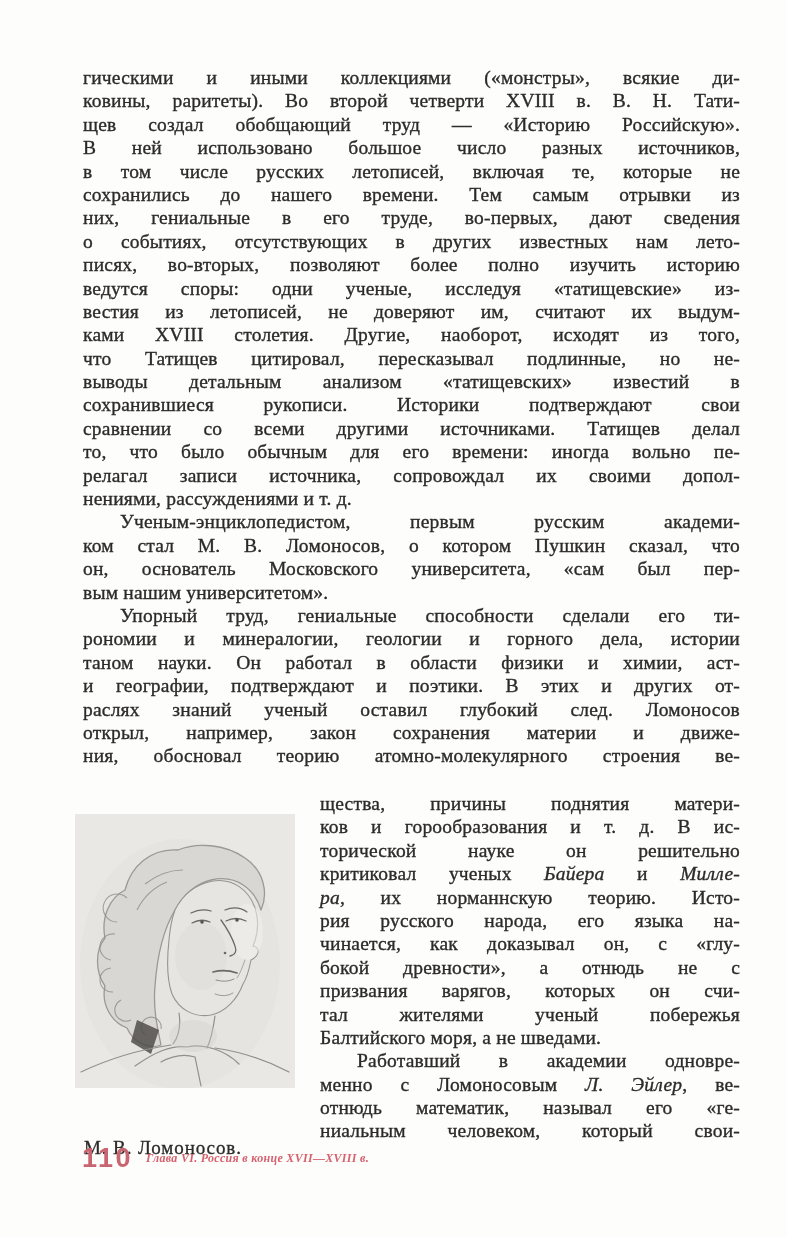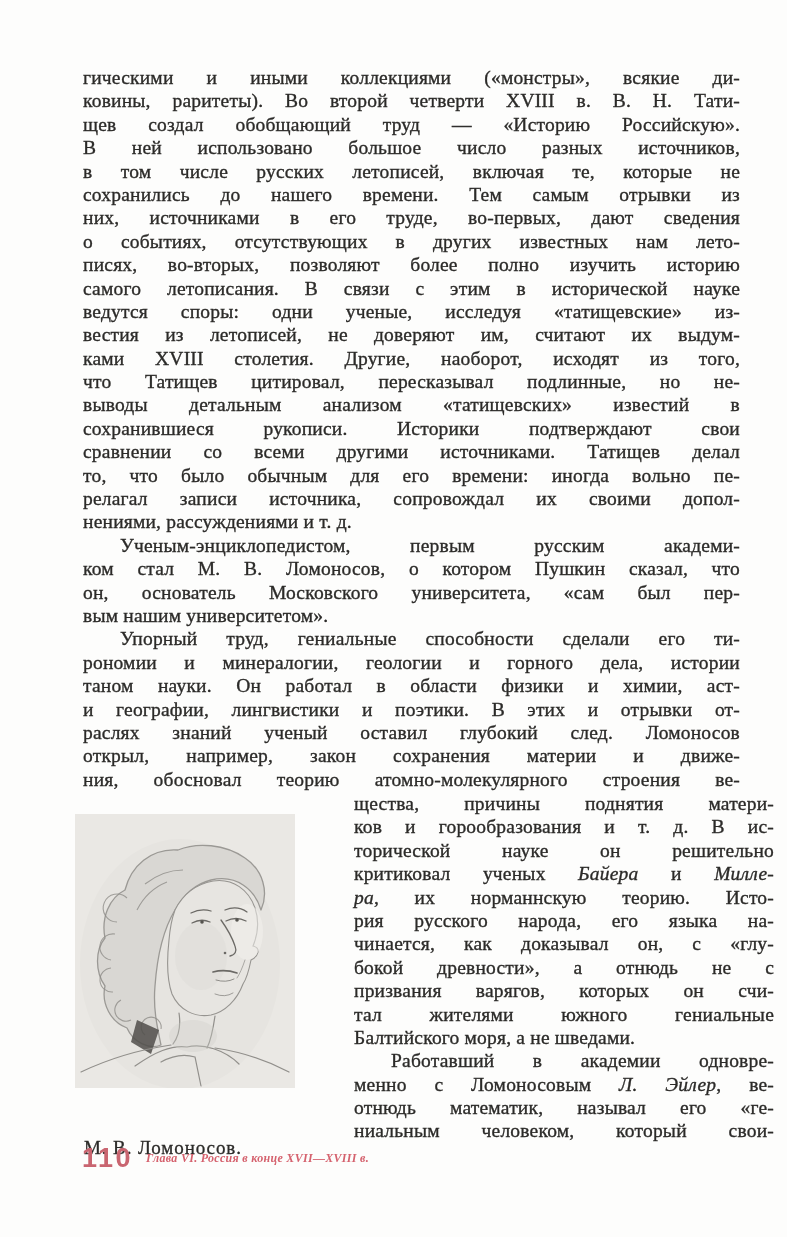--- a/index.html
+++ b/index.html
@@ -4,21 +4,21 @@
 <style>
   html,body { margin:0; padding:0; background:#ffffff; }
   .page {
     position:relative; width:787px; height:1237px;
     background:#fdfdfc; overflow:hidden;
     font-family:"Liberation Serif","DejaVu Serif",serif;
     color:var(--ink,#2c2b29);
   }
   .lines { position:absolute; }
   #wide-lines   { left:83px;  top:66px;  width:657px; }
-  #narrow-lines { left:320px; top:792px; width:420px;margin-left:34px; }
+  #narrow-lines { left:320px; top:792px; width:420px; }
   .line {
     height:23.4px; line-height:23.4px; font-size:19.5px;
     text-align:justify; text-align-last:justify;
     letter-spacing:0.2px;
     -webkit-text-stroke:0.35px var(--ink,#2c2b29);
     white-space:normal; overflow:visible;
   }
   .line.end { text-align-last:left; }
   .line.in  { text-indent:37px; }
   .it { font-style:italic; }
@@ -49,57 +49,56 @@
 
 <div class="page" style="--ink: #2c2b29; --footer-num: #c96570; --footer-ch: #d5626e;">
 
   <div class="lines" id="wide-lines">
       <div class="line"><span>гическими и иными коллекциями («монстры», всякие ди-</span></div>
       <div class="line"><span>ковины, раритеты). Во второй четверти XVIII в. В. Н. Тати-</span></div>
       <div class="line"><span>щев создал обобщающий труд — «Историю Российскую».</span></div>
       <div class="line"><span>В ней использовано большое число разных источников,</span></div>
       <div class="line"><span>в том числе русских летописей, включая те, которые не</span></div>
       <div class="line"><span>сохранились до нашего времени. Тем самым отрывки из</span></div>
-      <div class="line"><span>них, источниками в его труде, во-первых, дают сведения</span></div>
+      <div class="line"><span>них, гениальные в его труде, во-первых, дают сведения</span></div>
       <div class="line"><span>о событиях, отсутствующих в других известных нам лето-</span></div>
       <div class="line"><span>писях, во-вторых, позволяют более полно изучить историю</span></div>
-      <div class="line"><span>самого летописания. В связи с этим в исторической науке</span></div>
       <div class="line"><span>ведутся споры: одни ученые, исследуя «татищевские» из-</span></div>
       <div class="line"><span>вестия из летописей, не доверяют им, считают их выдум-</span></div>
       <div class="line"><span>ками XVIII столетия. Другие, наоборот, исходят из того,</span></div>
       <div class="line"><span>что Татищев цитировал, пересказывал подлинные, но не-</span></div>
       <div class="line"><span>выводы детальным анализом «татищевских» известий в</span></div>
       <div class="line"><span>сохранившиеся рукописи. Историки подтверждают свои</span></div>
       <div class="line"><span>сравнении со всеми другими источниками. Татищев делал</span></div>
       <div class="line"><span>то, что было обычным для его времени: иногда вольно пе-</span></div>
       <div class="line"><span>релагал записи источника, сопровождал их своими допол-</span></div>
       <div class="line end"><span>нениями, рассуждениями и т. д.</span></div>
       <div class="line in"><span>Ученым-энциклопедистом, первым русским академи-</span></div>
       <div class="line"><span>ком стал М. В. Ломоносов, о котором Пушкин сказал, что</span></div>
       <div class="line"><span>он, основатель Московского университета, «сам был пер-</span></div>
       <div class="line end"><span>вым нашим университетом».</span></div>
       <div class="line in"><span>Упорный труд, гениальные способности сделали его ти-</span></div>
       <div class="line"><span>рономии и минералогии, геологии и горного дела, истории</span></div>
       <div class="line"><span>таном науки. Он работал в области физики и химии, аст-</span></div>
-      <div class="line"><span>и географии, лингвистики и поэтики. В этих и отрывки от-</span></div>
+      <div class="line"><span>и географии, подтверждают и поэтики. В этих и других от-</span></div>
       <div class="line"><span>раслях знаний ученый оставил глубокий след. Ломоносов</span></div>
       <div class="line"><span>открыл, например, закон сохранения материи и движе-</span></div>
       <div class="line"><span>ния, обосновал теорию атомно-молекулярного строения ве-</span></div>
     </div>
   <div class="lines" id="narrow-lines">
       <div class="line"><span>щества, причины поднятия матери-</span></div>
       <div class="line"><span>ков и горообразования и т. д. В ис-</span></div>
       <div class="line"><span>торической науке он решительно</span></div>
       <div class="line"><span>критиковал ученых </span><span class="it">Байера</span><span> и </span><span class="it">Милле-</span></div>
       <div class="line"><span class="it">ра</span><span>, их норманнскую теорию. Исто-</span></div>
       <div class="line"><span>рия русского народа, его языка на-</span></div>
       <div class="line"><span>чинается, как доказывал он, с «глу-</span></div>
       <div class="line"><span>бокой древности», а отнюдь не с</span></div>
       <div class="line"><span>призвания варягов, которых он счи-</span></div>
-      <div class="line"><span>тал жителями южного гениальные</span></div>
+      <div class="line"><span>тал жителями ученый побережья</span></div>
       <div class="line end"><span>Балтийского моря, а не шведами.</span></div>
       <div class="line in"><span>Работавший в академии одновре-</span></div>
       <div class="line"><span>менно с Ломоносовым </span><span class="it">Л. Эйлер</span><span>, ве-</span></div>
       <div class="line"><span>отнюдь математик, называл его «ге-</span></div>
       <div class="line"><span>ниальным человеком, который свои-</span></div>
     </div>
 
   <figure class="portrait-fig">
     <svg viewBox="0 0 220 274" xmlns="http://www.w3.org/2000/svg" role="img">
       <rect width="220" height="274" fill="#eae8e4"></rect>

